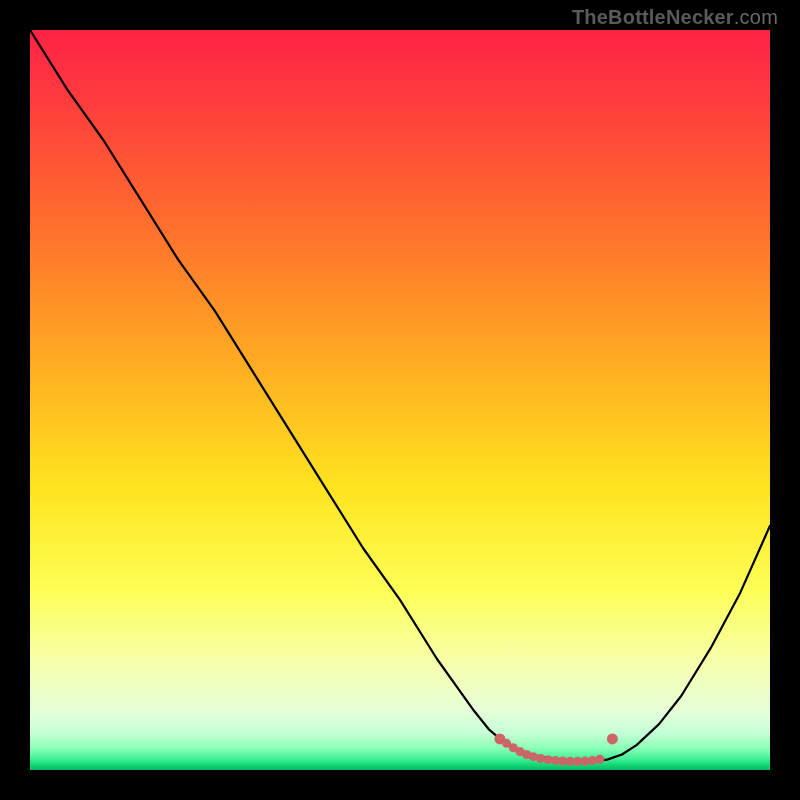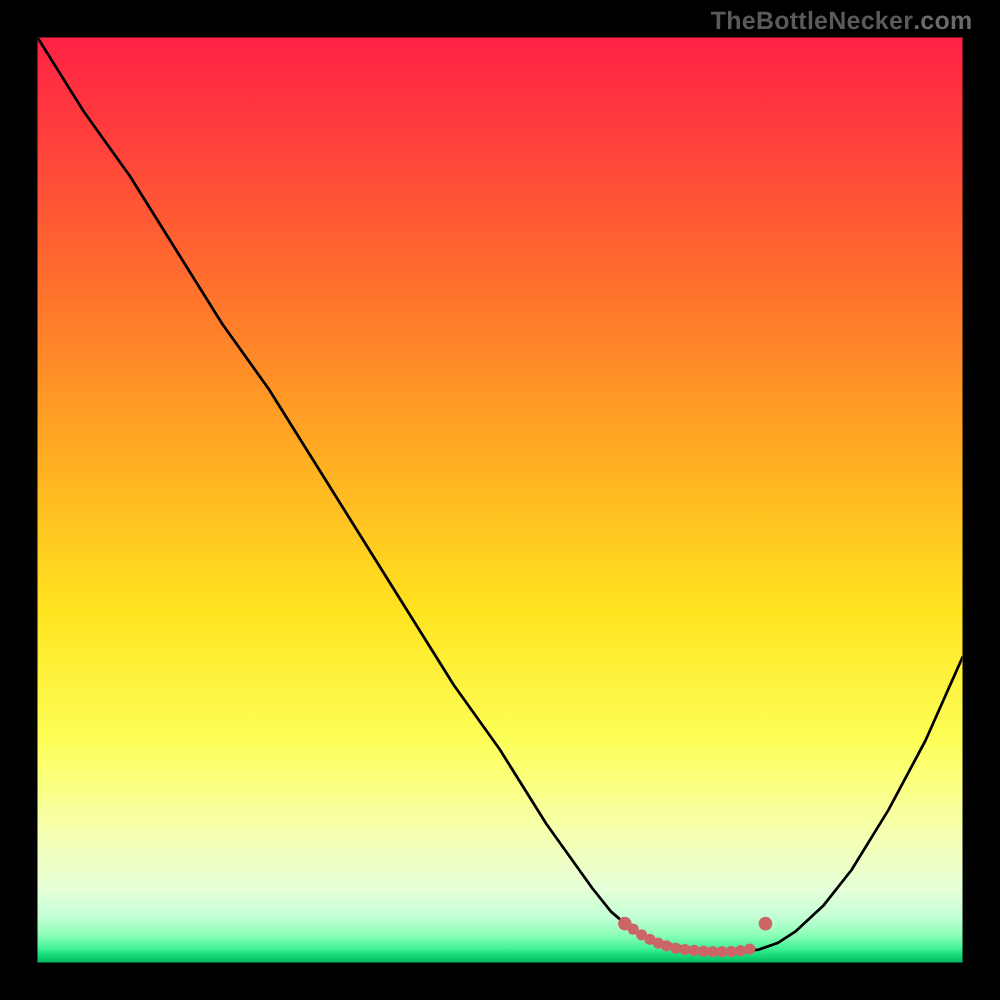--- a/index.html
+++ b/index.html
@@ -46,21 +46,21 @@
     position: absolute;
     top: 6px;
     right: 22px;
     font-family: Arial, Helvetica, sans-serif;
     font-size: 20px;
     font-weight: 600;
     color: #5a5a5a;
     letter-spacing: 0.2px;
   }
   .watermark .tld {
-    font-weight: 700;
+    font-weight: 400;
     color: #6a6a6a;
   }
 </style>
 </head>
 <body>
 
 <div class="frame">
 
   <div class="plot-area">
     <div class="gradient-bg"></div>

